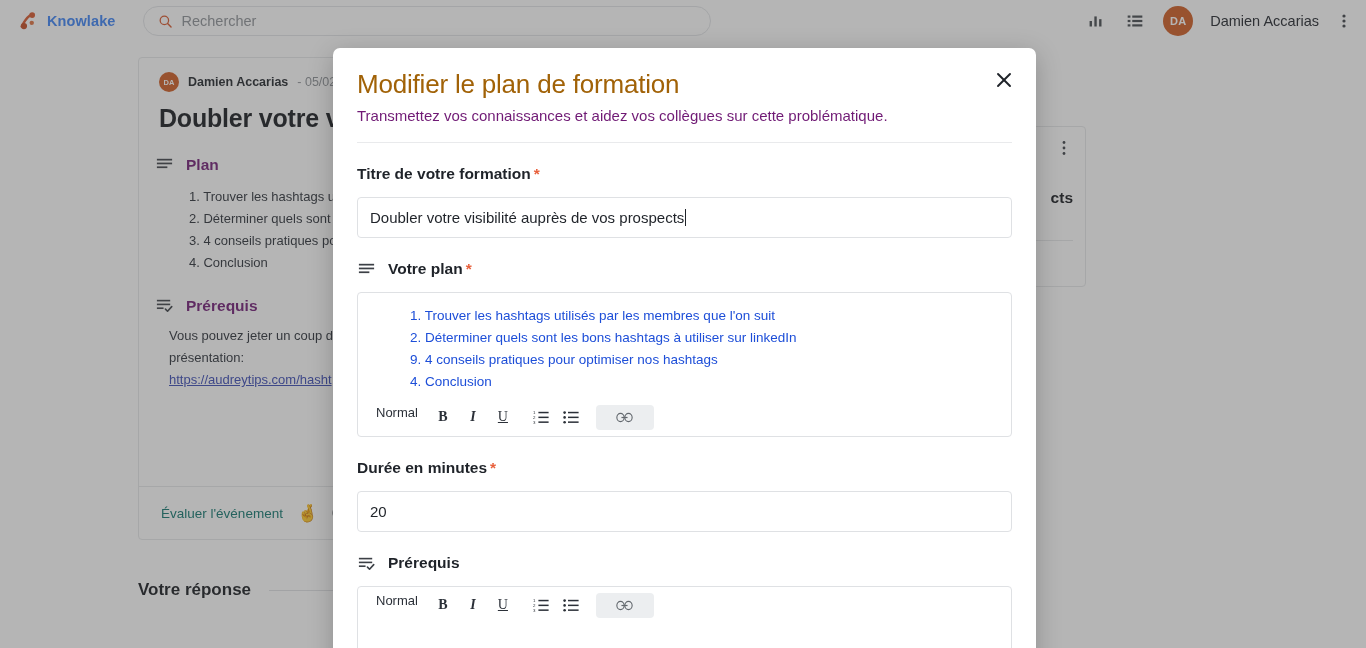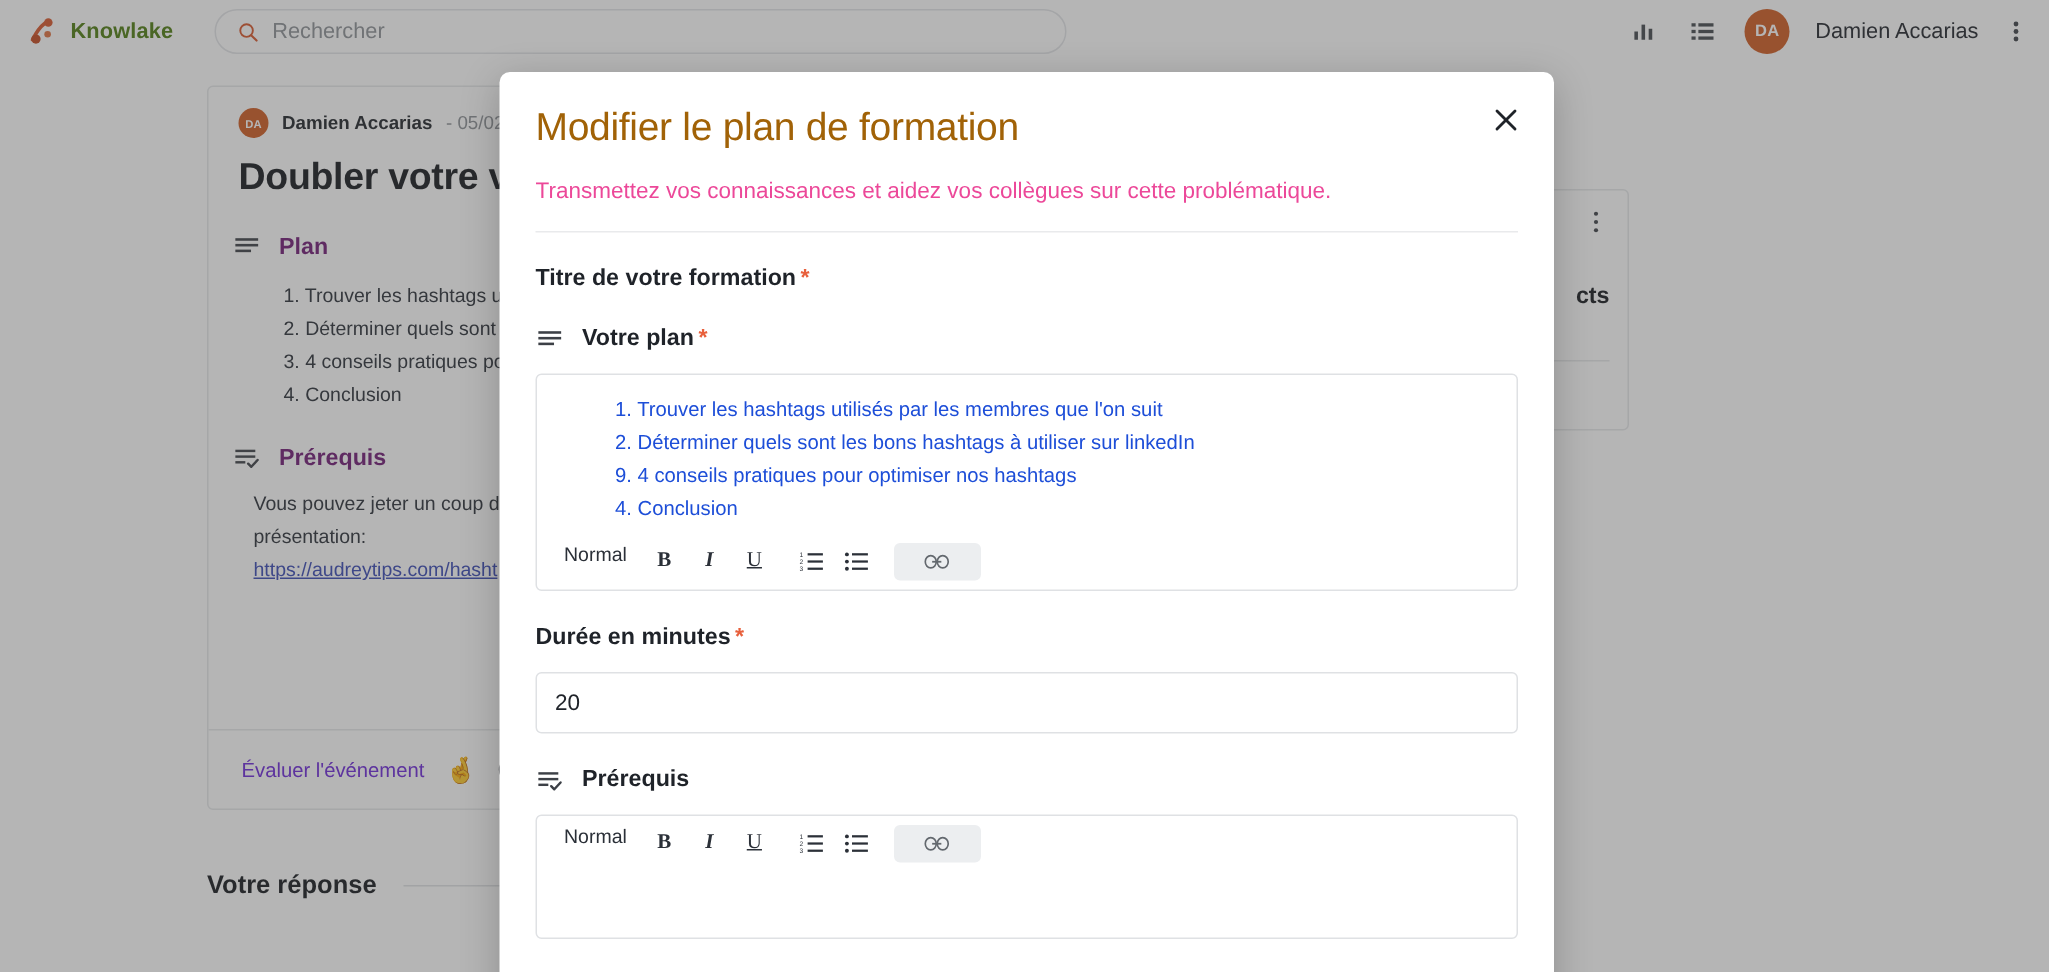--- a/index.html
+++ b/index.html
@@ -16,21 +16,21 @@
   #page-root { position: absolute; inset: 0; background: #ffffff; }
 
   .topbar {
     position: absolute; top: 0; left: 0; width: 1366px; height: 42px;
     background: #ffffff;
     display: flex; align-items: center;
     z-index: 1;
   }
   .brand { display: flex; align-items: center; gap: 7px; margin-left: 18px; }
   .brand-mark { width: 22px; height: 22px; display: block; }
-  .brand-name { font-size: 14.5px; font-weight: 700; color: #4d7c0f; letter-spacing: .1px; }
+  .brand-name { font-size: 14.5px; font-weight: 700; color: #3b82f6; letter-spacing: .1px; }
 
   .searchbox {
     margin-left: 27px;
     width: 568px; height: 30px;
     border: 1px solid #e3e5e8; border-radius: 16px;
     display: flex; align-items: center; gap: 9px;
     padding: 0 14px;
     background: #fff;
   }
   .search-icon { width: 15px; height: 15px; flex: none; }
@@ -88,21 +88,21 @@
   .prereq-body { padding: 10px 20px 0 30px; }
   .prereq-body p { margin: 0; font-size: 13px; color: #2b3038; line-height: 22px; white-space: nowrap; }
   .prereq-link { color: #3a4ab5; text-decoration: underline; }
 
   .card-footer {
     position: absolute; left: 0; right: 0; bottom: 0; height: 53px;
     border-top: 1px solid #e6e8ea;
     display: flex; align-items: center; gap: 14px;
     padding: 0 22px;
   }
-  .rate-label { font-size: 13.5px; color: #6d28d9; }
+  .rate-label { font-size: 13.5px; color: #0f766e; }
   .emoji { font-size: 17px; line-height: 1; }
   .rate-count { font-size: 14px; color: #1f2329; }
 
   
   .side-card {
     position: absolute; left: 943px; top: 126px;
     width: 143px; height: 161px;
     background: #ffffff;
     border: 1px solid #e6e8ea;
     border-radius: 4px;
@@ -136,21 +136,21 @@
     position: absolute; left: 333px; top: 48px;
     width: 703px; height: 640px;
     background: #ffffff;
     border-radius: 7px;
     box-shadow: 0 6px 26px rgba(0,0,0,.22);
     z-index: 60;
     overflow: hidden;
   }
   .modal-head { position: relative; padding: 22px 28px 0 24px; }
   .modal-title { font-size: 26px; font-weight: 400; color: #a16207; letter-spacing: -.2px; line-height: 1.15; }
-  .modal-sub { margin-top: 19px; font-size: 15px; color: #ec4899; }
+  .modal-sub { margin-top: 7px; font-size: 15px; color: #701a75; }
   .modal-close {
     position: absolute; right: 19px; top: 19px;
     width: 26px; height: 26px; cursor: pointer;
     display: flex; align-items: center; justify-content: center;
   }
   .modal-rule { margin: 18px 24px 0 24px; height: 1px; background: #e9eaec; }
 
   .modal-body { padding: 0 24px; }
 
   .field-label {
@@ -335,20 +335,24 @@
       </svg>
     </div>
   </div>
   <div class="modal-rule"></div>
 
   <div class="modal-body">
 
     <div class="field-label">
       <span>Titre de votre formation</span>
       <span class="req" style="margin-left:-9px">*</span>
+    </div>
+    <div class="text-input">
+      <span>Doubler votre visibilité auprès de vos prospects</span>
+        <span class="caret"></span>
     </div>
 
     <div class="field-label">
       <svg class="sec-ico" viewBox="0 0 20 20">
         <rect x="2" y="4" width="16" height="1.8" fill="#3c4046"></rect>
         <rect x="2" y="8" width="16" height="1.8" fill="#3c4046"></rect>
         <rect x="2" y="12" width="11" height="1.8" fill="#3c4046"></rect>
       </svg>
       <span>Votre plan</span>
       <span class="req" style="margin-left:-9px">*</span>

